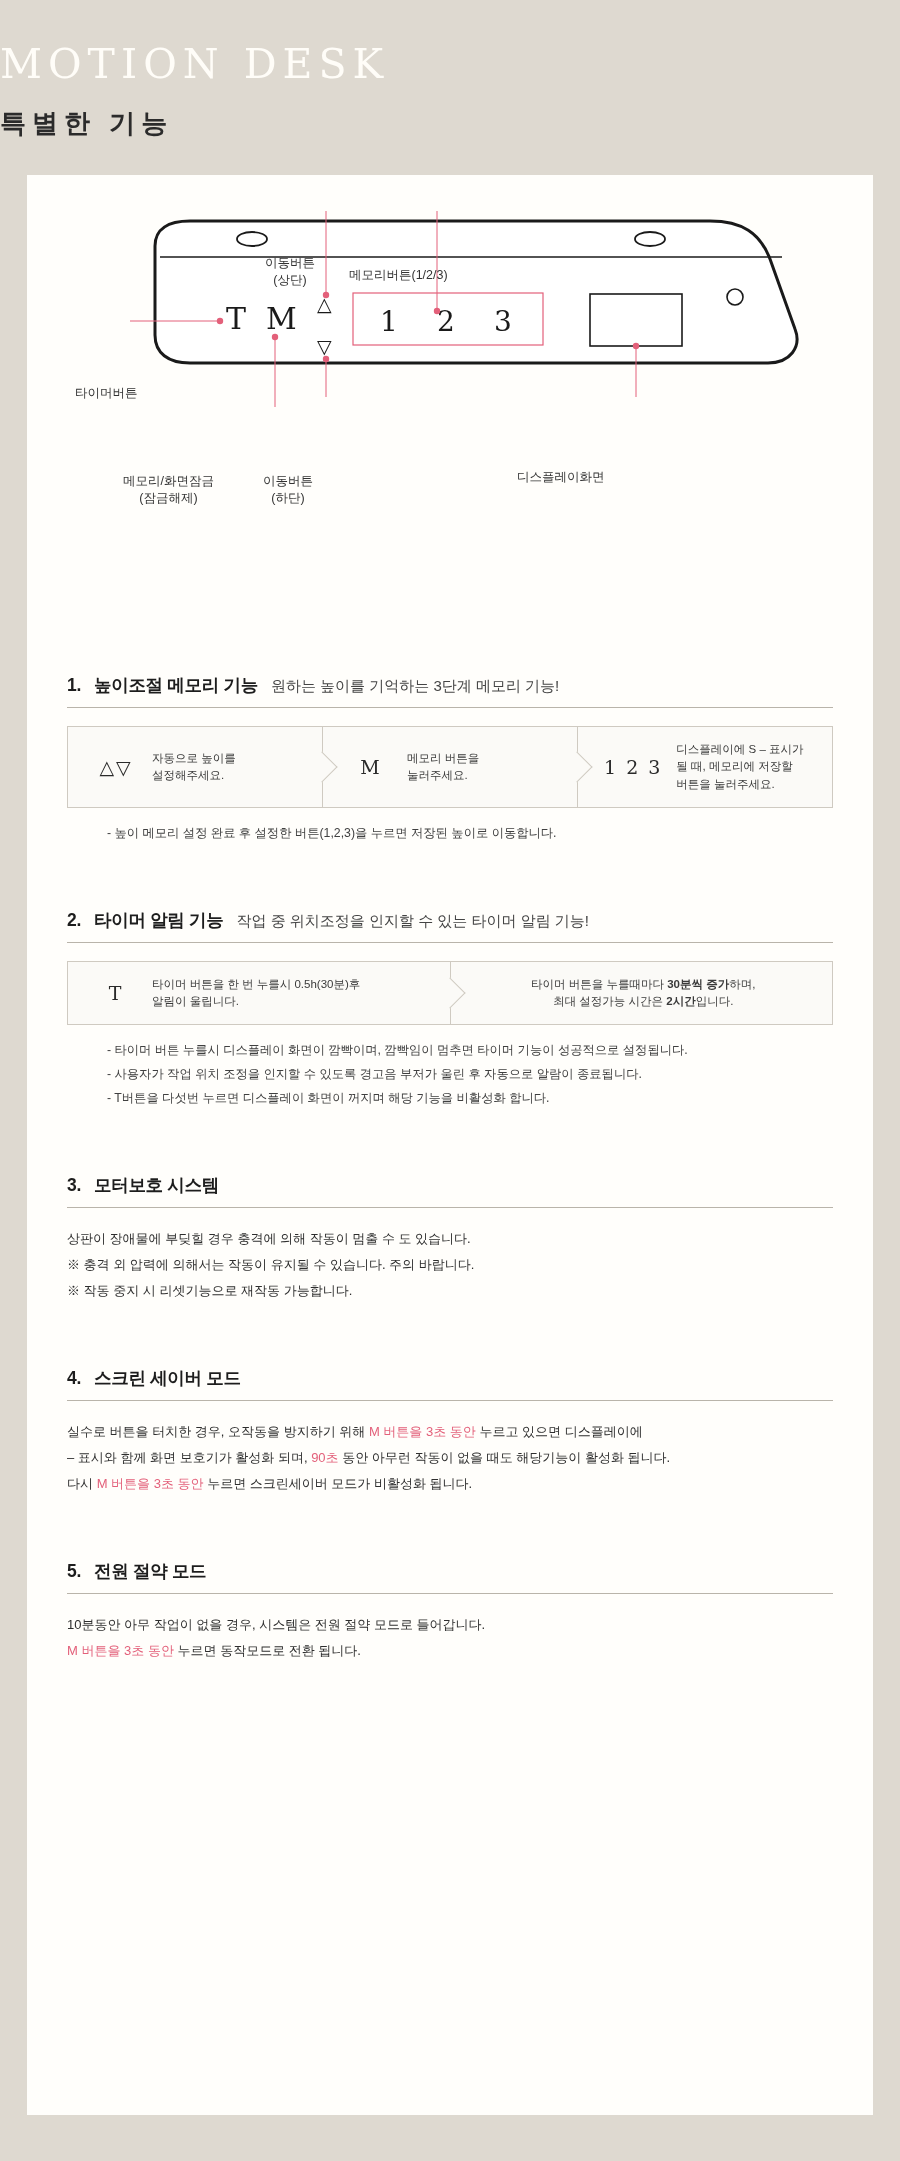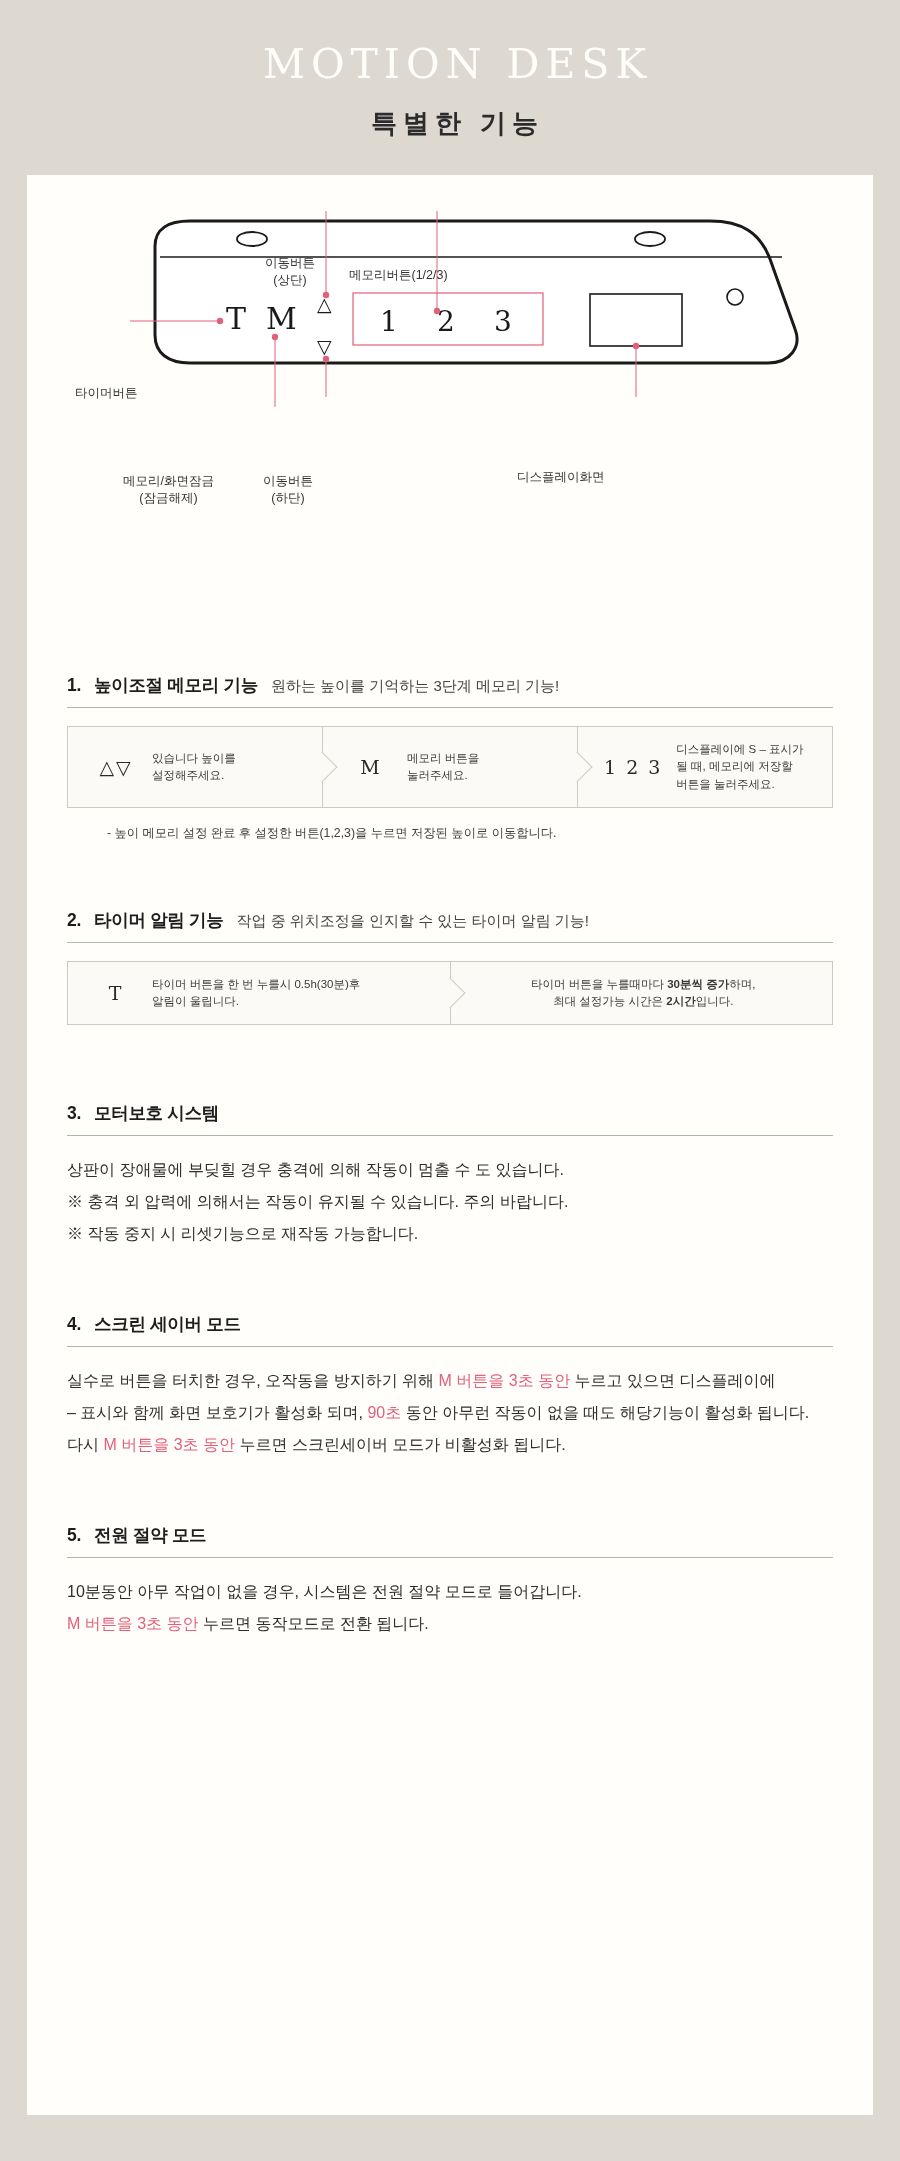--- a/index.html
+++ b/index.html
@@ -7,21 +7,21 @@
   body {
     width: 900px;
     background: #ded9d0;
     font-family: "Liberation Sans", sans-serif;
     color: #222;
     -webkit-font-smoothing: antialiased;
   }
   .page { width:900px; min-height:2161px; position:relative; padding-bottom:40px;}
 
   
-  .header { text-align:center; padding-top:40px;padding-left:15px; }
+  .header { padding-top:40px; }
   .brand {
     font-family:"DejaVu Serif", serif;
     font-size:41px;
     letter-spacing:6px;
     color:#fffdf8;
     font-weight:400;
   }
   .subtitle {
     margin-top:18px;
     font-size:26px;
@@ -98,21 +98,21 @@
   }
 
   .bullets { margin:6px 0 0 0; }
   .bullets li {
     list-style:none;
     font-size:12.3px;
     color:#404040;
     line-height:1.95;
   }
   .body-text p {
-    font-size:16px;
+    font-size:13px;
     color:#2e2e2e;
     line-height:2.0;
     margin:0;
   }
   .pink { color:#e3607a; }
   .spacer-lg { height:52px; }
 </style>
 </head>
 <body>
 
@@ -190,21 +190,21 @@
         <span class="sec-title">1.</span>
         <span class="sec-title">높이조절 메모리 기능</span>
         <span class="sec-sub">원하는 높이를 기억하는 3단계 메모리 기능!</span>
       </div>
       <hr class="rule">
 
       <div class="flow">
         <div class="chev arrow">
           <span class="mark">△▽</span>
           <span class="txt">
-            <span>있습니다 높이를</span><br>
+            <span>자동으로 높이를</span><br>
             <span>설정해주세요.</span>
           </span>
         </div>
         <div class="chev arrow">
           <span class="mark">M</span>
           <span class="txt">
             <span>메모리 버튼을</span><br>
             <span>눌러주세요.</span>
           </span>
         </div>
@@ -239,20 +239,25 @@
           <span class="txt">
             <span>타이머 버튼을 한 번 누를시 0.5h(30분)후</span><br>
             <span>알림이 울립니다.</span>
           </span>
         </div>
         <div class="chev" style="justify-content:center;">
           <span class="txt" style="text-align:center;"><span>타이머 버튼을 누를때마다 <b>30분씩 증가</b>하며,</span><br><span>최대 설정가능 시간은 <b>2시간</b>입니다.</span></span>
         </div>
       </div>
 
+      <ul class="bullets">
+        <li>- 타이머 버튼 누를시 디스플레이 화면이 깜빡이며, 깜빡임이 멈추면 타이머 기능이 성공적으로 설정됩니다.</li>
+        <li>- 사용자가 작업 위치 조정을 인지할 수 있도록 경고음 부저가 울린 후 자동으로 알람이 종료됩니다.</li>
+        <li>- T버튼을 다섯번 누르면 디스플레이 화면이 꺼지며 해당 기능을 비활성화 합니다.</li>
+      </ul>
     </div>
 
     <div class="spacer-lg"></div>
 
     <div class="section">
       <div class="sec-head">
         <span class="sec-title">3.</span>
         <span class="sec-title">모터보호 시스템</span>
       </div>
       <hr class="rule">

